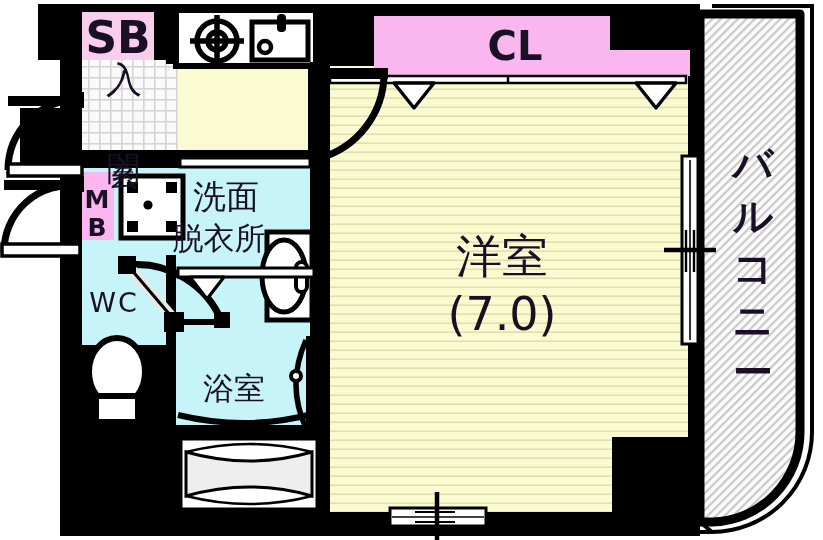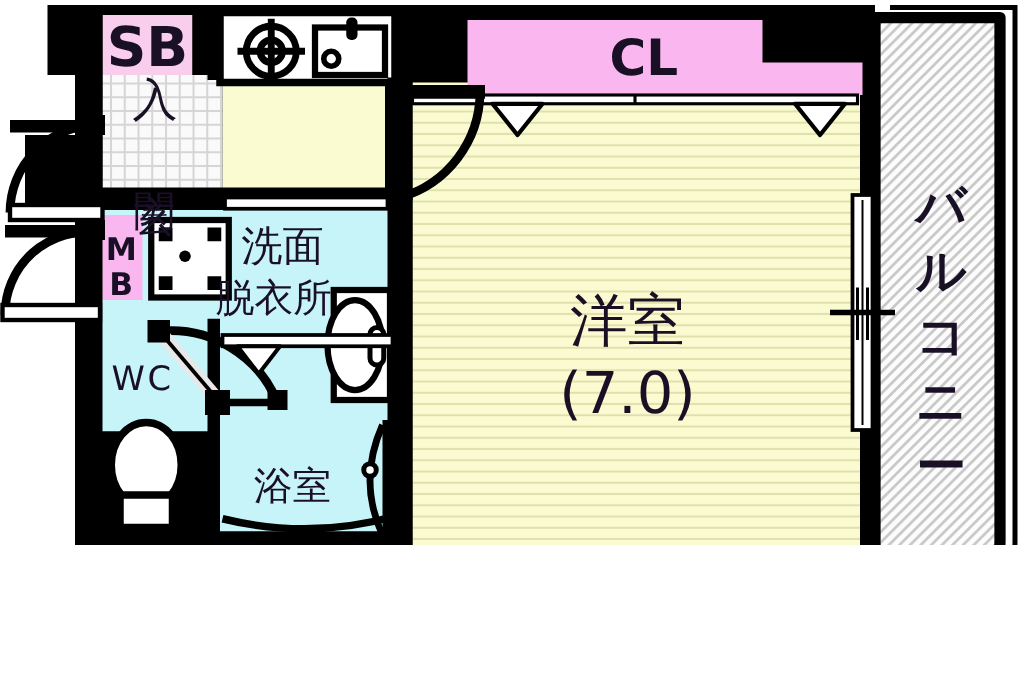--- a/index.html
+++ b/index.html
@@ -1,17 +1,17 @@
 <!DOCTYPE html>
 <html><head>
 <meta charset="utf-8">
 <style>
   html,body{margin:0;padding:0;background:#ffffff;}
   body{font-family:"DejaVu Sans","Liberation Sans",sans-serif;}
-  #stage{position:relative;width:823px;height:436px;background:#ffffff;overflow:hidden;}
+  #stage{position:relative;width:823px;height:540px;background:#ffffff;overflow:hidden;}
   svg{display:block;}
   .lbl{font-family:"DejaVu Sans","Liberation Sans",sans-serif;fill:#1a1026;}
 </style>
 </head>
 <body>
 
 <div id="stage">
 <svg width="823" height="540" viewBox="0 0 823 540" xmlns="http://www.w3.org/2000/svg">
   <defs>
 

